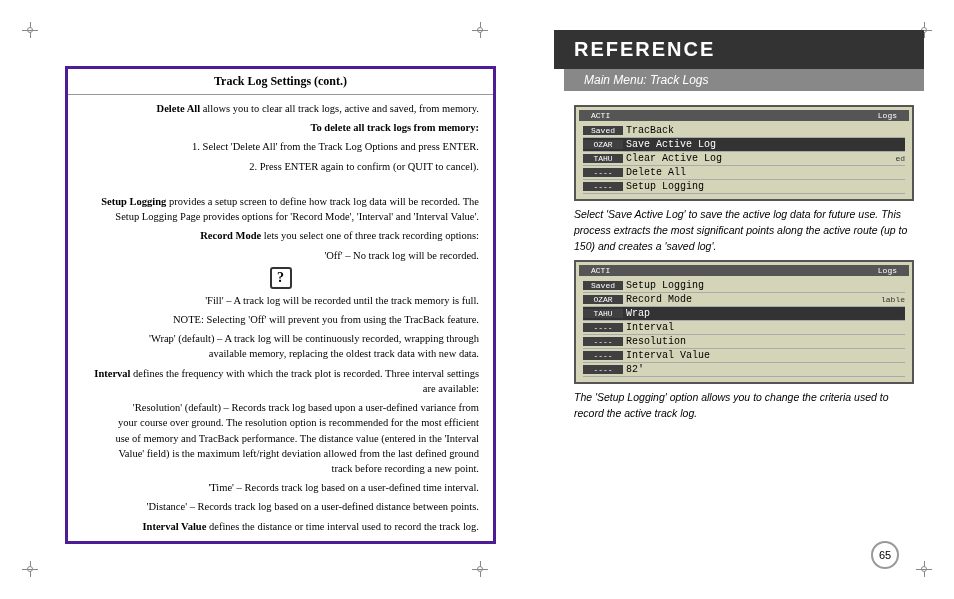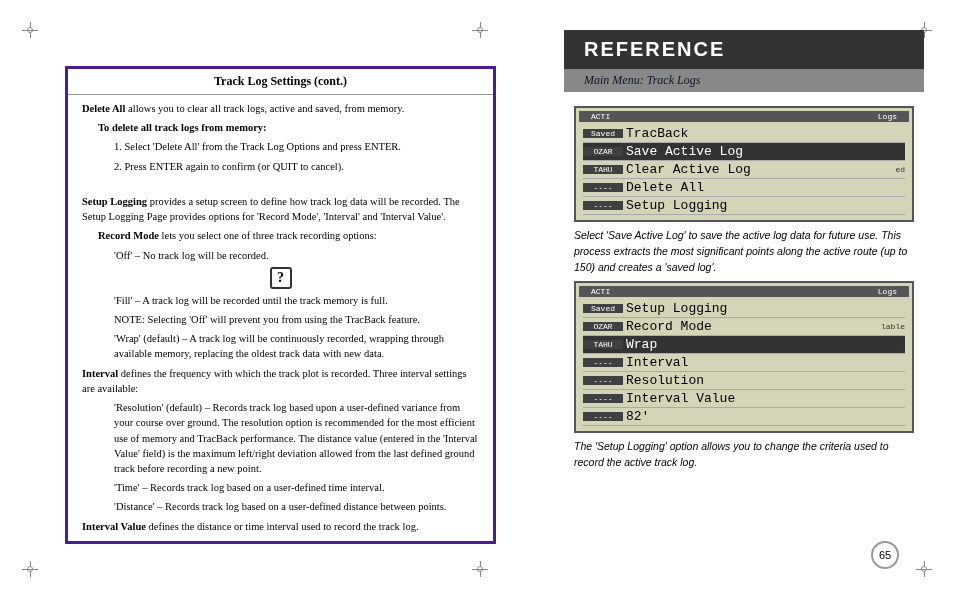--- a/index.html
+++ b/index.html
@@ -68,20 +68,21 @@
     }
 
     .left-panel-content {
       padding: 6px 14px;
       font-size: 10.5px;
       line-height: 1.45;
     }
 
     .left-panel-content p {
       margin-bottom: 4px;
+      text-align: right;
     }
 
     .bold { font-weight: bold; }
     .indent1 { margin-left: 16px; }
     .indent2 { margin-left: 32px; }
 
     .question-mark {
       display: flex;
       justify-content: center;
       margin: 4px 0;
@@ -107,39 +108,38 @@
       width: 400px;
       height: 599px;
     }
 
     .reference-header {
       background: #333;
       color: #fff;
       padding: 8px 20px;
       margin-top: 30px;
       margin-right: 30px;
-      margin-left: 10px;
     }
     .reference-header h1 {
       font-size: 20px;
       font-weight: bold;
       font-family: Arial, sans-serif;
       letter-spacing: 2px;
       text-transform: uppercase;
     }
 
     .reference-subtitle {
       background: #888;
-      color: #0f172a;
+      color: #ffffff;
       padding: 4px 20px;
       margin-right: 30px;
       margin-left: 10px;
       font-style: italic;
       font-size: 12px;
-      font-family: Liberation Serif, serif;
+      font-family: Liberation Sans, sans-serif;
     }
 
     .right-content {
       padding: 8px 10px 8px 20px;
       margin-right: 30px;
     }
 
     
     .gps-screen {
       border: 2px solid #555;
@@ -172,21 +172,21 @@
       width: 40px;
       background: #404040;
       color: #fff;
       font-size: 8px;
       padding: 0 2px;
       text-align: center;
       margin-right: 3px;
     }
     .gps-row-menu {
       flex: 1;
-      font-size: 13px;
+      font-size: 10px;
     }
     .gps-row-right {
       font-size: 8px;
       color: #333;
       margin-left: 4px;
     }
     .gps-row.selected {
       background: #333;
       color: #fff;
     }

